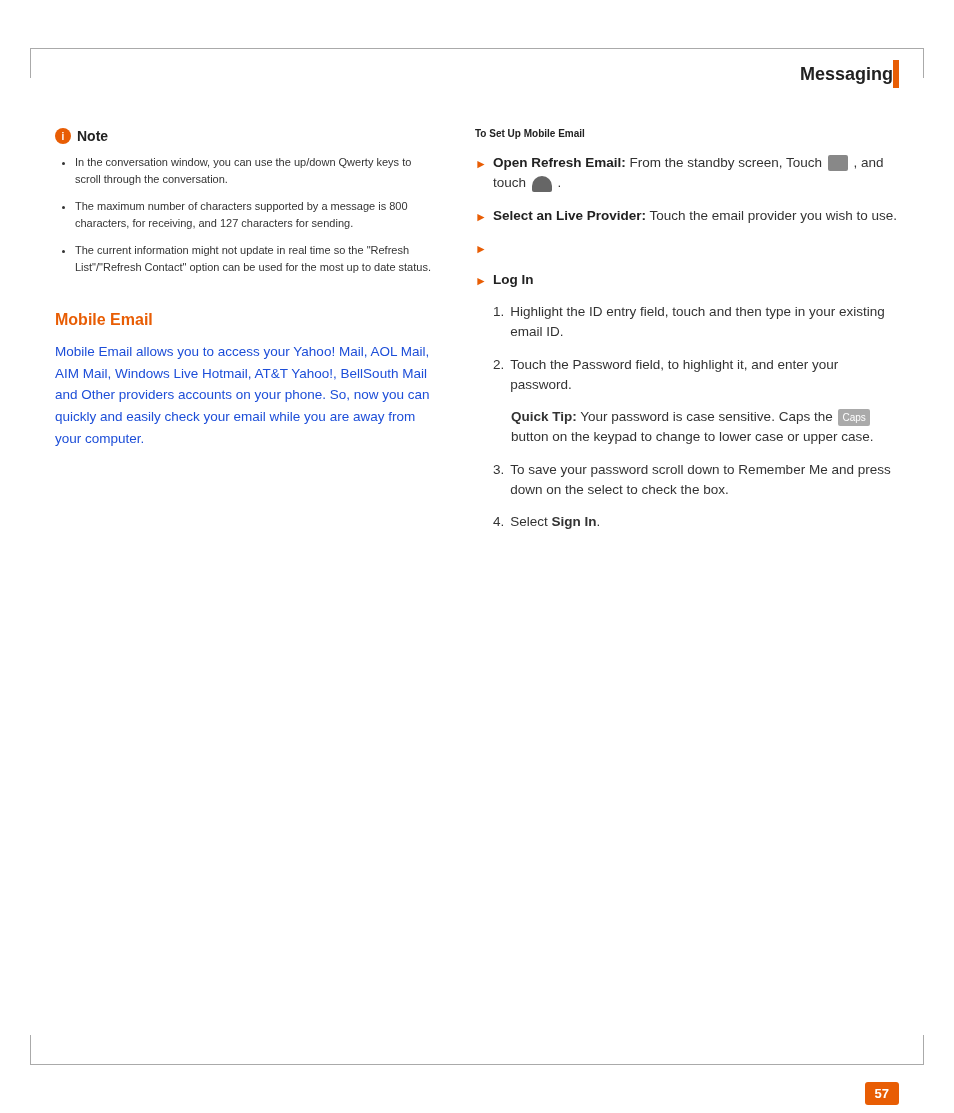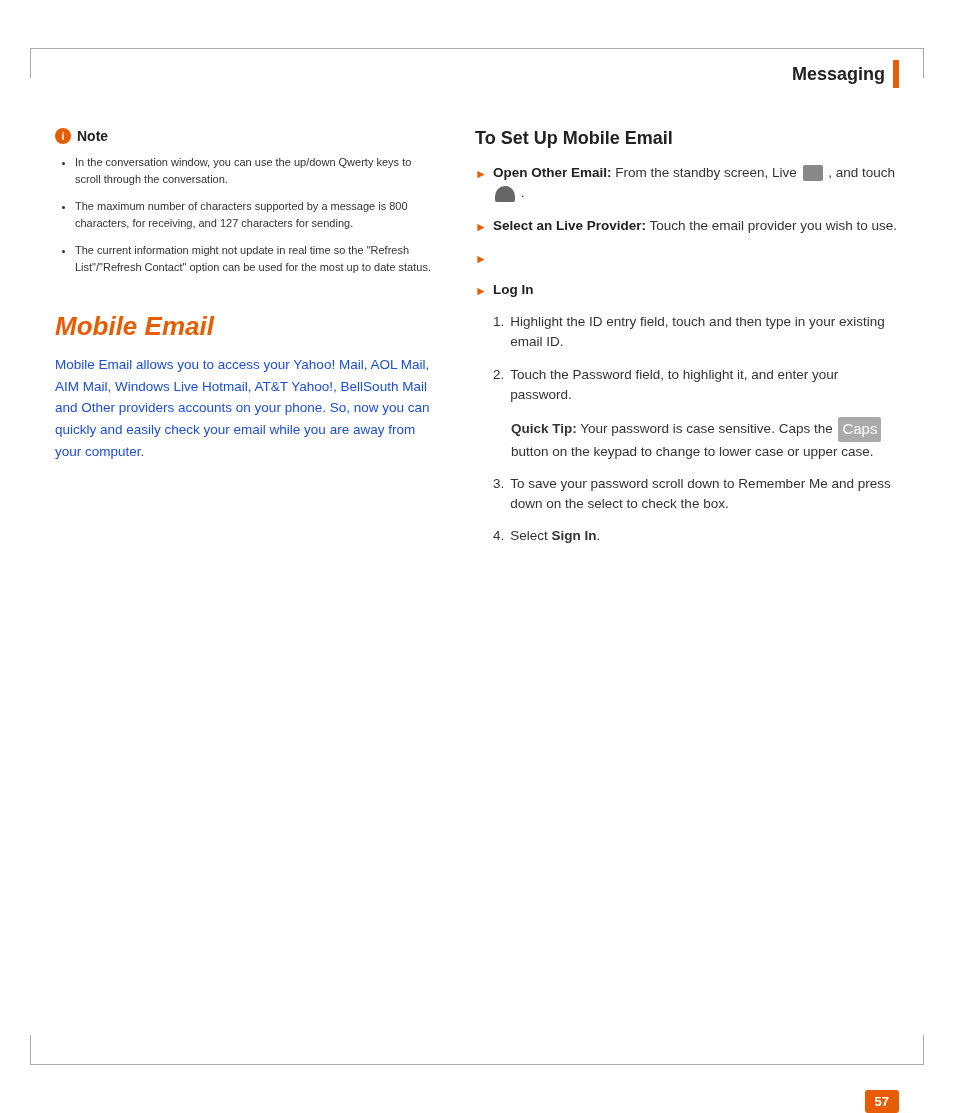--- a/index.html
+++ b/index.html
@@ -75,21 +75,21 @@
     .header-title-container {
       display: flex;
       align-items: center;
       gap: 0;
     }
 
     .header-title {
       font-size: 18px;
       font-weight: bold;
       color: #222;
-      padding-right: 8px;
+      padding-right: 0;
     }
 
     .header-bar {
       width: 6px;
       height: 28px;
       background: #e85d04;
       display: inline-block;
     }
 
     
@@ -149,36 +149,35 @@
       font-size: 11px;
       color: #333;
     }
 
     
     .mobile-email-section {
       margin-top: 10px;
     }
 
     .mobile-email-title {
-      font-size: 26px;
+      font-size: 16px;
       font-weight: bold;
       color: #e85d04;
       margin-bottom: 12px;
-      font-style: italic;
     }
 
     .mobile-email-body {
       font-size: 13.5px;
       line-height: 1.6;
       color: #1d4ed8;
     }
 
     
     .setup-title {
-      font-size: 18px;
+      font-size: 10px;
       font-weight: bold;
       margin-bottom: 14px;
       color: #222;
     }
 
     .step-item {
       display: flex;
       align-items: flex-start;
       gap: 6px;
       margin-bottom: 12px;
@@ -245,31 +244,31 @@
       margin-bottom: 12px;
       font-size: 13.5px;
       line-height: 1.5;
       color: #333;
     }
 
     .caps-button {
       display: inline-block;
       background: #aaa;
       color: #fff;
-      font-size: 15px;
+      font-size: 10px;
       padding: 1px 4px;
       border-radius: 2px;
       vertical-align: middle;
       margin: 0 2px;
     }
 
     
     .page-number-container {
       position: absolute;
-      bottom: 4px;
+      bottom: 12px;
       right: 55px;
     }
 
     .page-number {
       background: #e85d04;
       color: white;
       font-size: 13px;
       font-weight: bold;
       padding: 4px 10px;
       border-radius: 3px;
@@ -317,22 +316,22 @@
 
   </div>
 
   <div class="right-col">
 
     <div class="setup-title">To Set Up Mobile Email</div>
 
     <div class="step-item">
       <span class="arrow">►</span>
       <span class="step-text">
-        <strong>Open Other Email:</strong>
-        <span> From the standby screen, Live </span>
+        <strong>Open Refresh Email:</strong>
+        <span> From the standby screen, Touch </span>
         <span class="inline-icon" style="background:#888; width:20px; height:16px; display:inline-block; vertical-align:middle; border-radius:2px;"></span>
         <span>, and touch </span>
         <span class="inline-icon inline-icon-email" style="background:#666; width:20px; height:16px; display:inline-block; vertical-align:middle; border-radius:10px 10px 2px 2px;"></span>
         <span>.</span>
       </span>
     </div>
 
     <div class="step-item">
       <span class="arrow">►</span>
       <span class="step-text">

